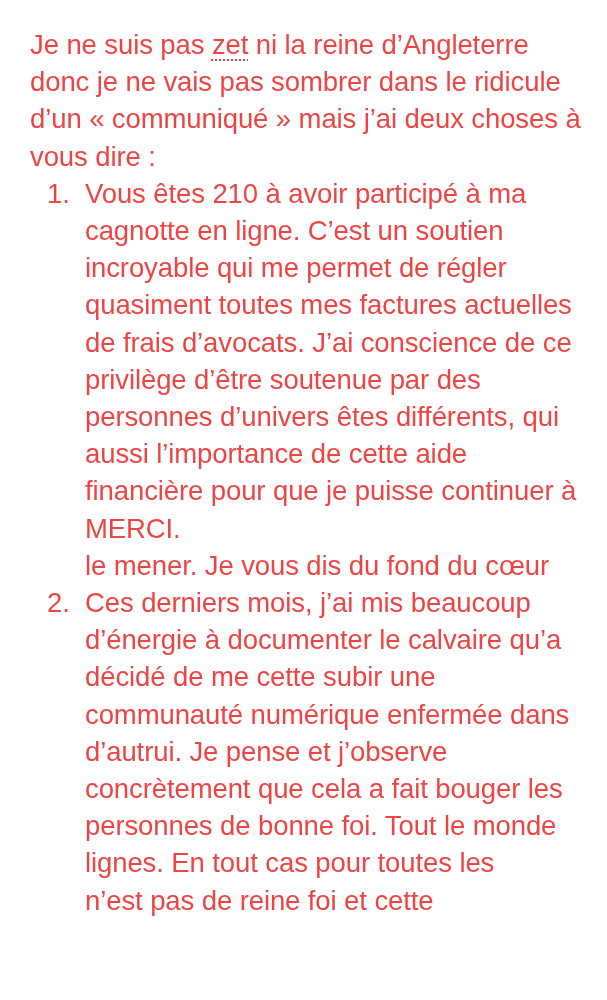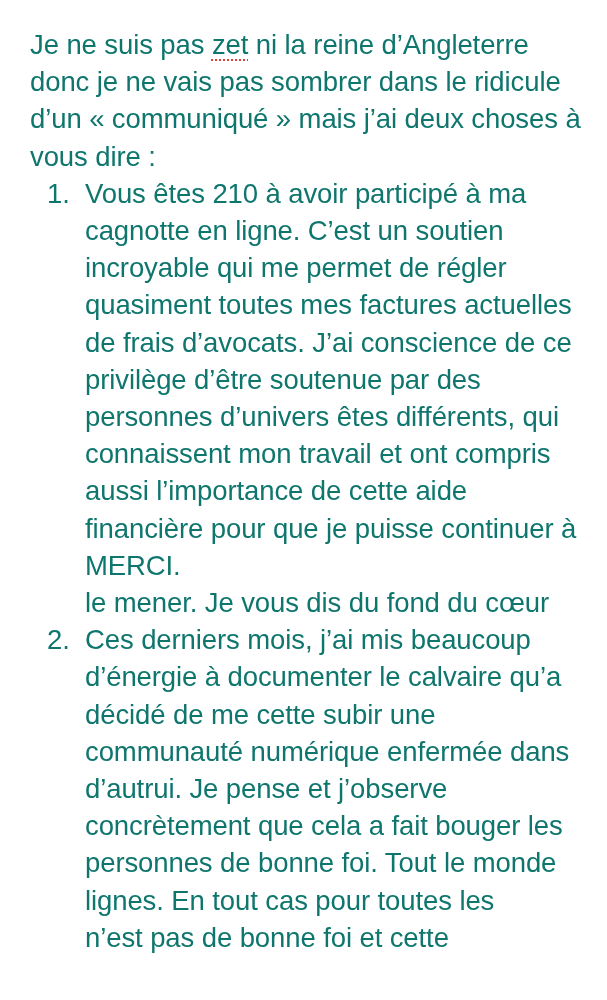--- a/index.html
+++ b/index.html
@@ -14,21 +14,21 @@
       position: relative;
     }
     .doc {
       position: absolute;
       left: 30px;
       top: 26px;
       width: 560px;
       font-family: "Liberation Sans", "DejaVu Sans", sans-serif;
       font-size: 27.5px;
       line-height: 37.2px;
-      color: #0f766e;
+      color: #ef4444;
       letter-spacing: -0.1px;
     }
     .spell {
       text-decoration-line: underline;
       text-decoration-style: dotted;
       text-decoration-color: #e0413a;
       text-decoration-thickness: 2px;
       text-underline-offset: 5px;
     }
     ol.points {
@@ -65,32 +65,31 @@
   <ol class="points">
     <li>
       <span class="num">1.</span>
       <span class="line">Vous êtes 210 à avoir participé à ma</span>
       <span class="line">cagnotte en ligne. C’est un soutien</span>
       <span class="line">incroyable qui me permet de régler</span>
       <span class="line">quasiment toutes mes factures actuelles</span>
       <span class="line">de frais d’avocats. J’ai conscience de ce</span>
       <span class="line">privilège d’être soutenue par des</span>
       <span class="line">personnes d’univers êtes différents, qui</span>
-      <span class="line">connaissent mon travail et ont compris</span>
       <span class="line">aussi l’importance de cette aide</span>
       <span class="line">financière pour que je puisse continuer à</span>
       <span class="line">MERCI.</span>
       <span class="line">le mener. Je vous dis du fond du cœur</span>
     </li>
     <li>
       <span class="num">2.</span>
       <span class="line">Ces derniers mois, j’ai mis beaucoup</span>
       <span class="line">d’énergie à documenter le calvaire qu’a</span>
       <span class="line">décidé de me cette subir une</span>
       <span class="line">communauté numérique enfermée dans</span>
       <span class="line">d’autrui. Je pense et j’observe</span>
       <span class="line">concrètement que cela a fait bouger les</span>
       <span class="line">personnes de bonne foi. Tout le monde</span>
       <span class="line">lignes. En tout cas pour toutes les</span>
-      <span class="line">n’est pas de bonne foi et cette</span>
+      <span class="line">n’est pas de reine foi et cette</span>
     </li>
   </ol>
 </div>
 
 </body></html>

